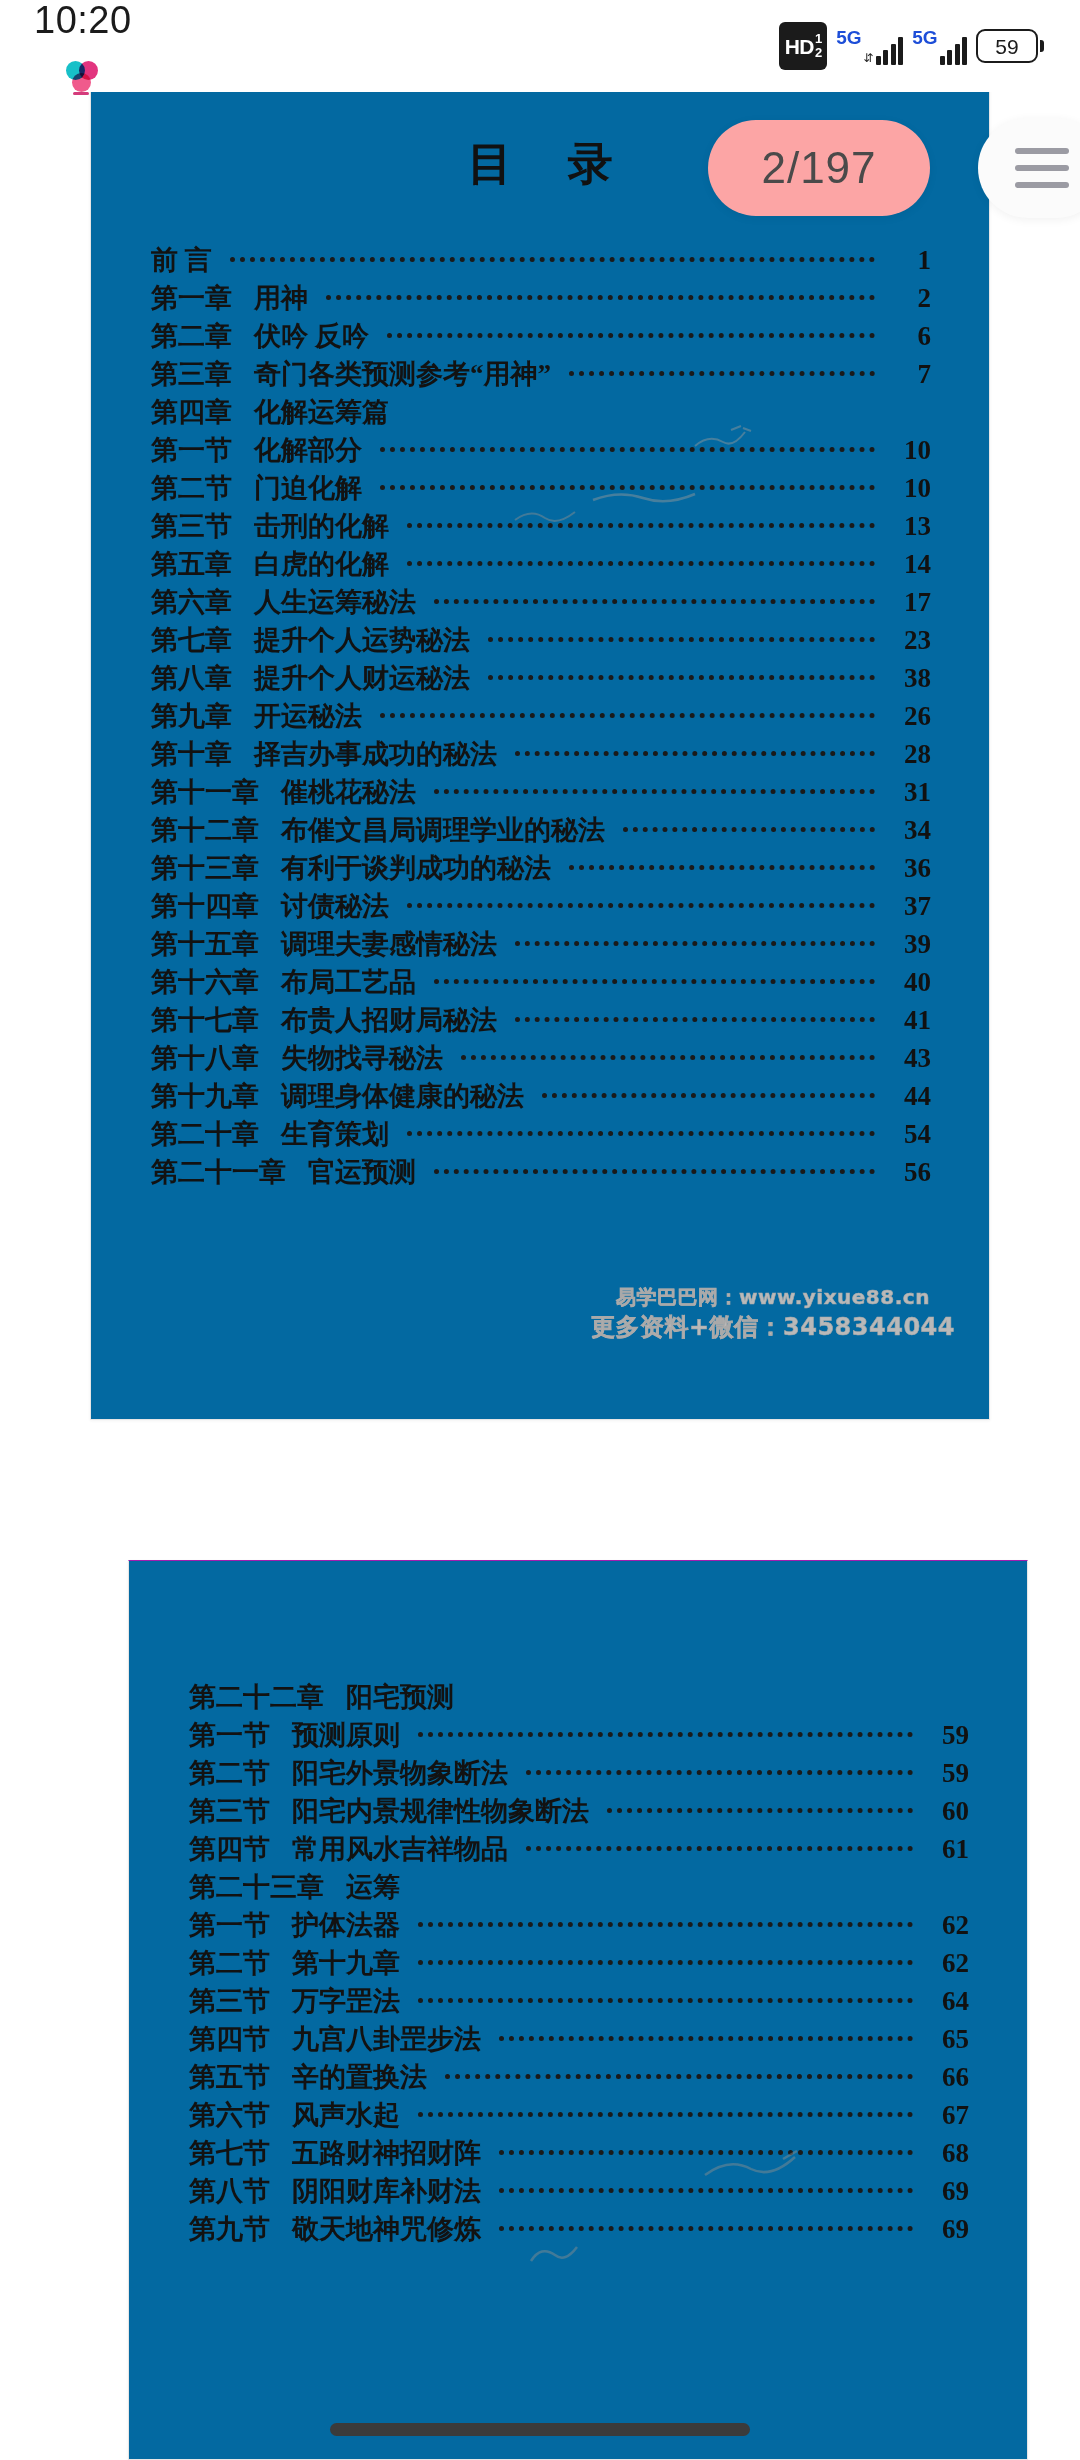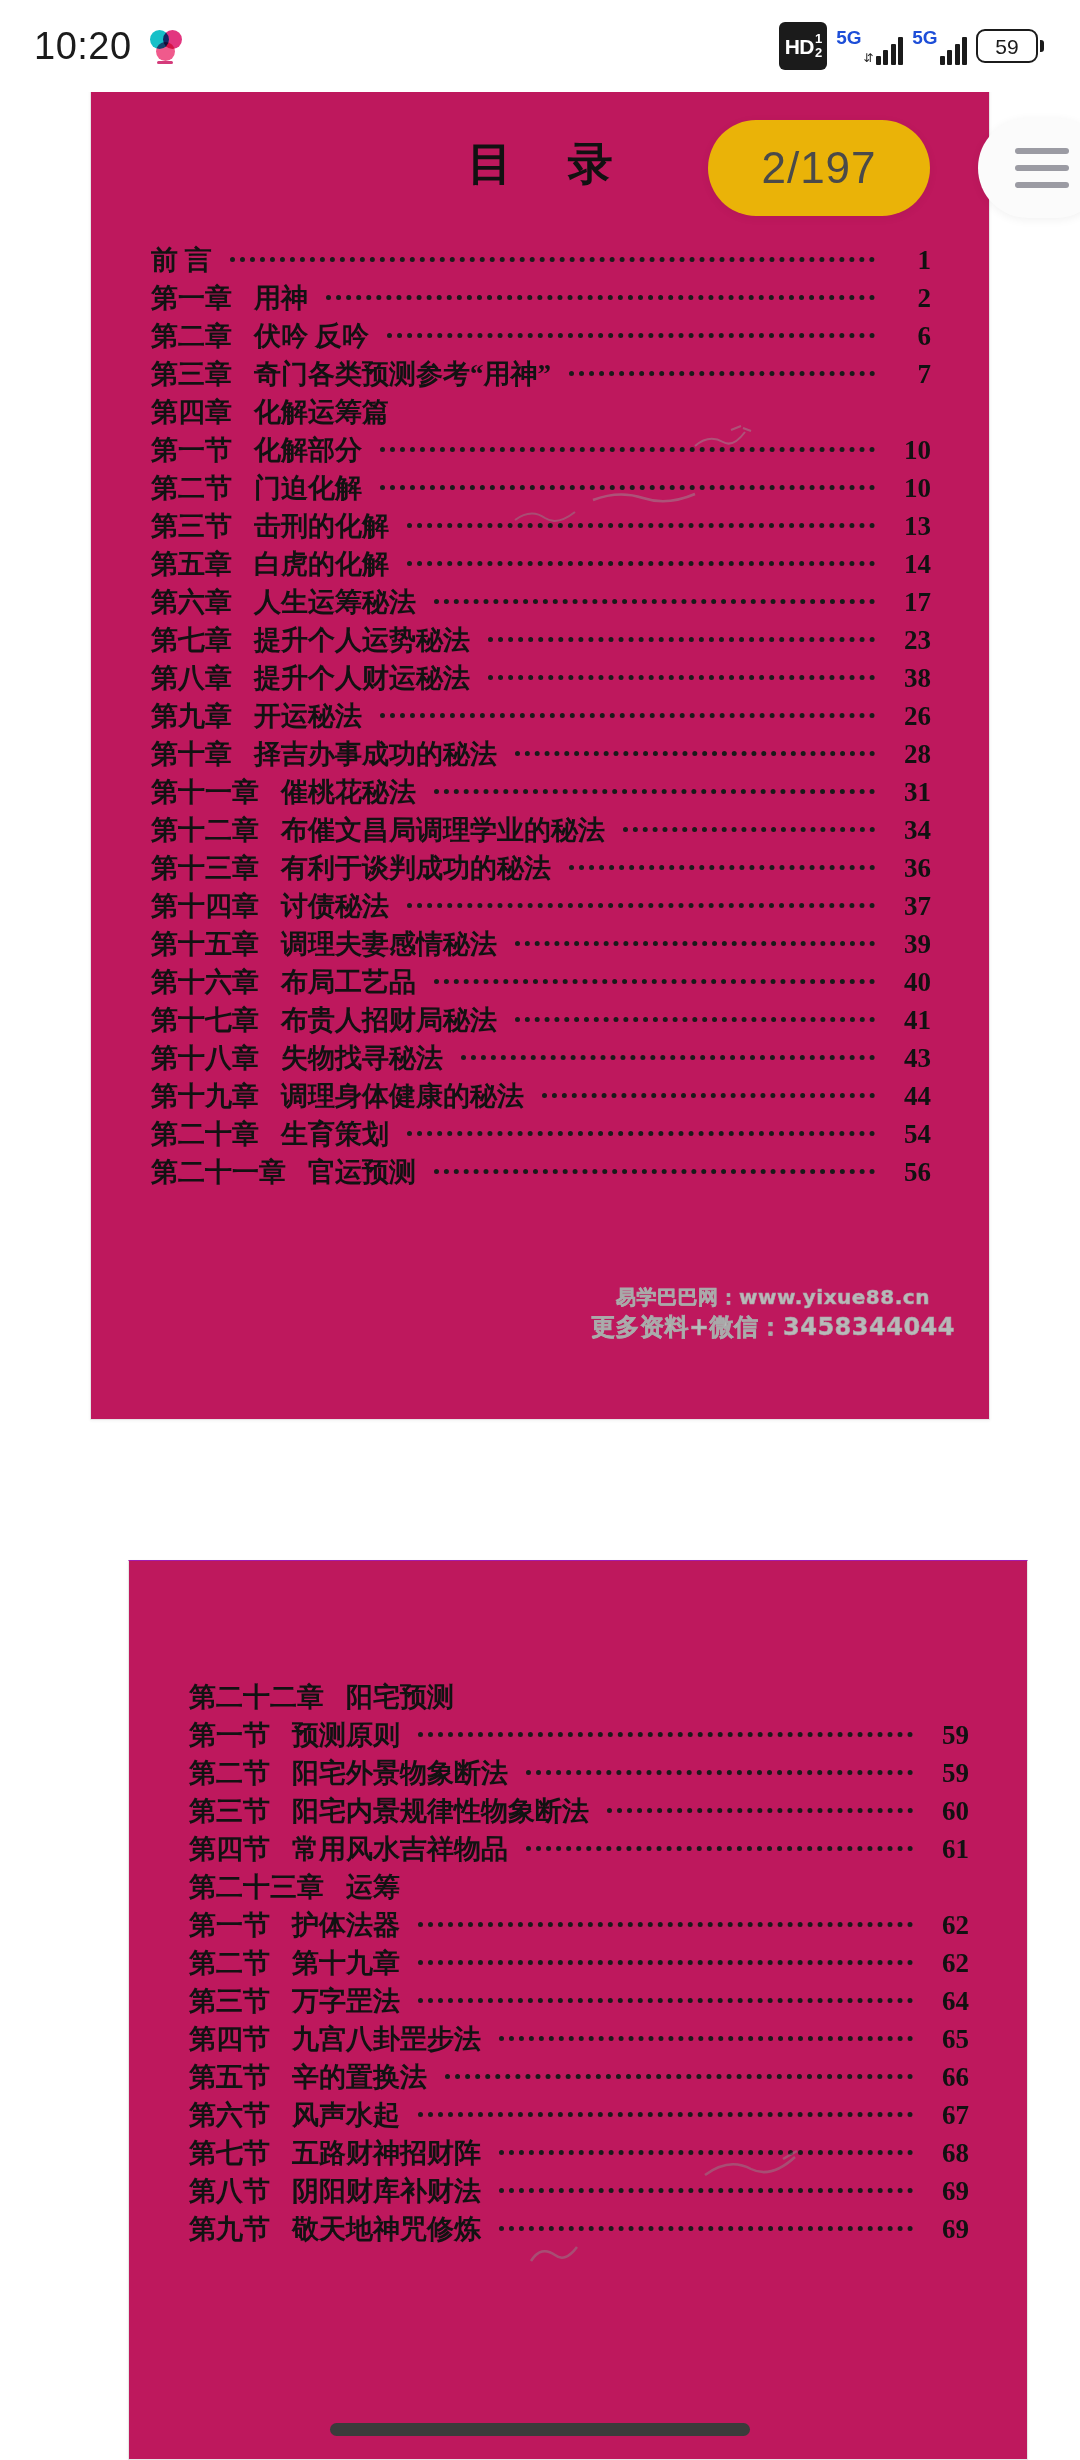--- a/index.html
+++ b/index.html
@@ -10,21 +10,21 @@
     overflow:hidden;
   }
 
   
   .statusbar{
     position:absolute; top:0; left:0; width:1080px; height:92px;
     display:flex; align-items:center; justify-content:space-between;
     padding:0 36px 0 34px;
     background:#ffffff; z-index:40;
   }
-  .sb-left{ display:flex; align-items:center; gap:18px; }
+  .sb-left{ display:flex; align-items:center; gap:18px;flex-direction:column; }
   .sb-clock{ font-size:38px; color:#1b1b1b; letter-spacing:.5px; font-weight:400; }
   .sb-right{ display:flex; align-items:center; gap:9px; }
 
   .hd-badge{
     background:#1b1b1b; color:#fff; border-radius:6px;
     padding:2px 5px 2px 6px; display:flex; align-items:center;
     height:48px; font-size:21px; font-weight:700; line-height:1;margin-left:24px;
   }
   .hd-badge .hd-txt{ letter-spacing:-0.5px; }
   .hd-badge .hd-num{
@@ -71,21 +71,21 @@
 
   
   .reader{
     position:absolute; top:0; left:0; width:1080px; height:2460px;
     background:#ffffff;
   }
 
   
   .page{
     position:absolute; left:90px; width:900px;
-    background:#be185d;
+    background:#0369a1;
     border:1px solid #e6e6e6;
     border-top:none;
     box-shadow:0 1px 3px rgba(0,0,0,.05);
   }
   #page-1{ top:88px; height:1332px; }
   #page-2{ top:1560px; height:900px; border-top:1px solid #a21caf;margin-left:38px; }
 
   .page-inner{ position:relative; width:100%; height:100%; }
 
   .doc-title{
@@ -136,21 +136,21 @@
   .wm-line1{ font-size:20px; font-weight:700; letter-spacing:.5px; }
   .wm-line2{ font-size:24px; font-weight:700; letter-spacing:.5px; }
 
   
   .smudge{ position:absolute; pointer-events:none; opacity:.45; }
 
   
   .page-pill{
     position:absolute; left:708px; top:120px;
     width:222px; height:96px; border-radius:48px;
-    background:#eab308;
+    background:#fca5a5;
     box-shadow:0 2px 10px rgba(0,0,0,.06);
     display:flex; align-items:center; justify-content:center;
     z-index:30;
   }
   .page-pill span{
     font-size:44px; color:#4a4a4a; font-weight:400; letter-spacing:1px;
   }
 
   .menu-btn{
     position:absolute; left:978px; top:118px;

